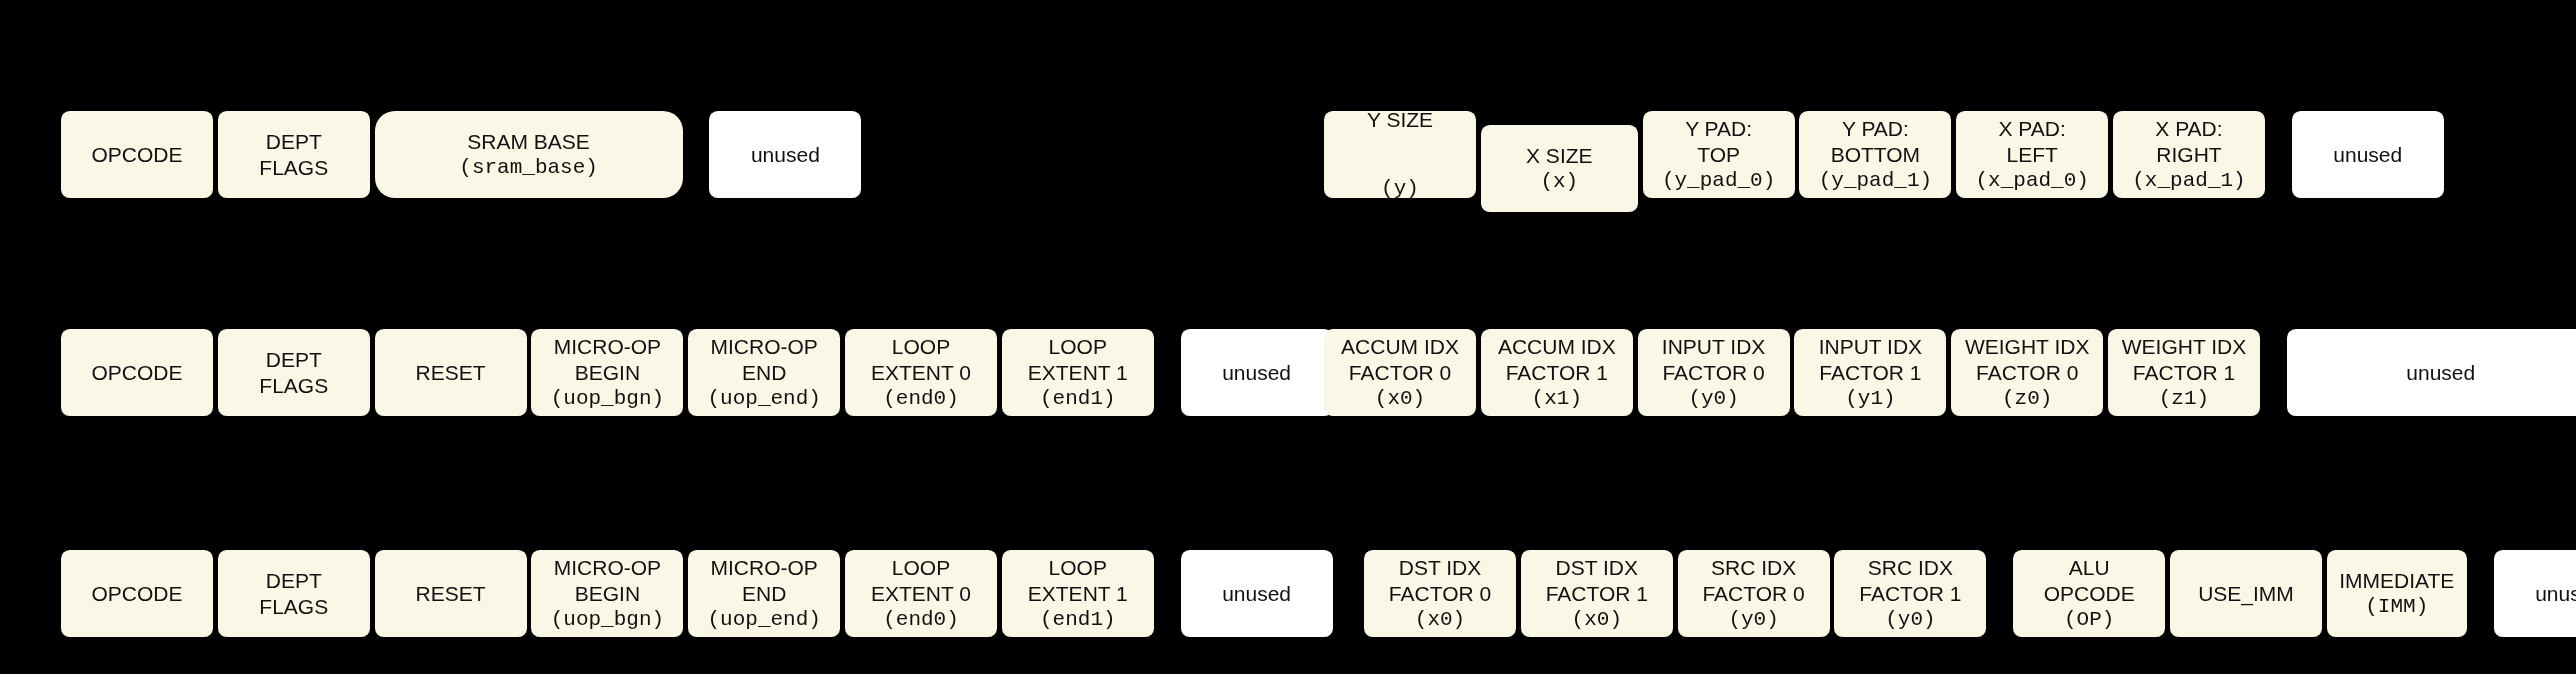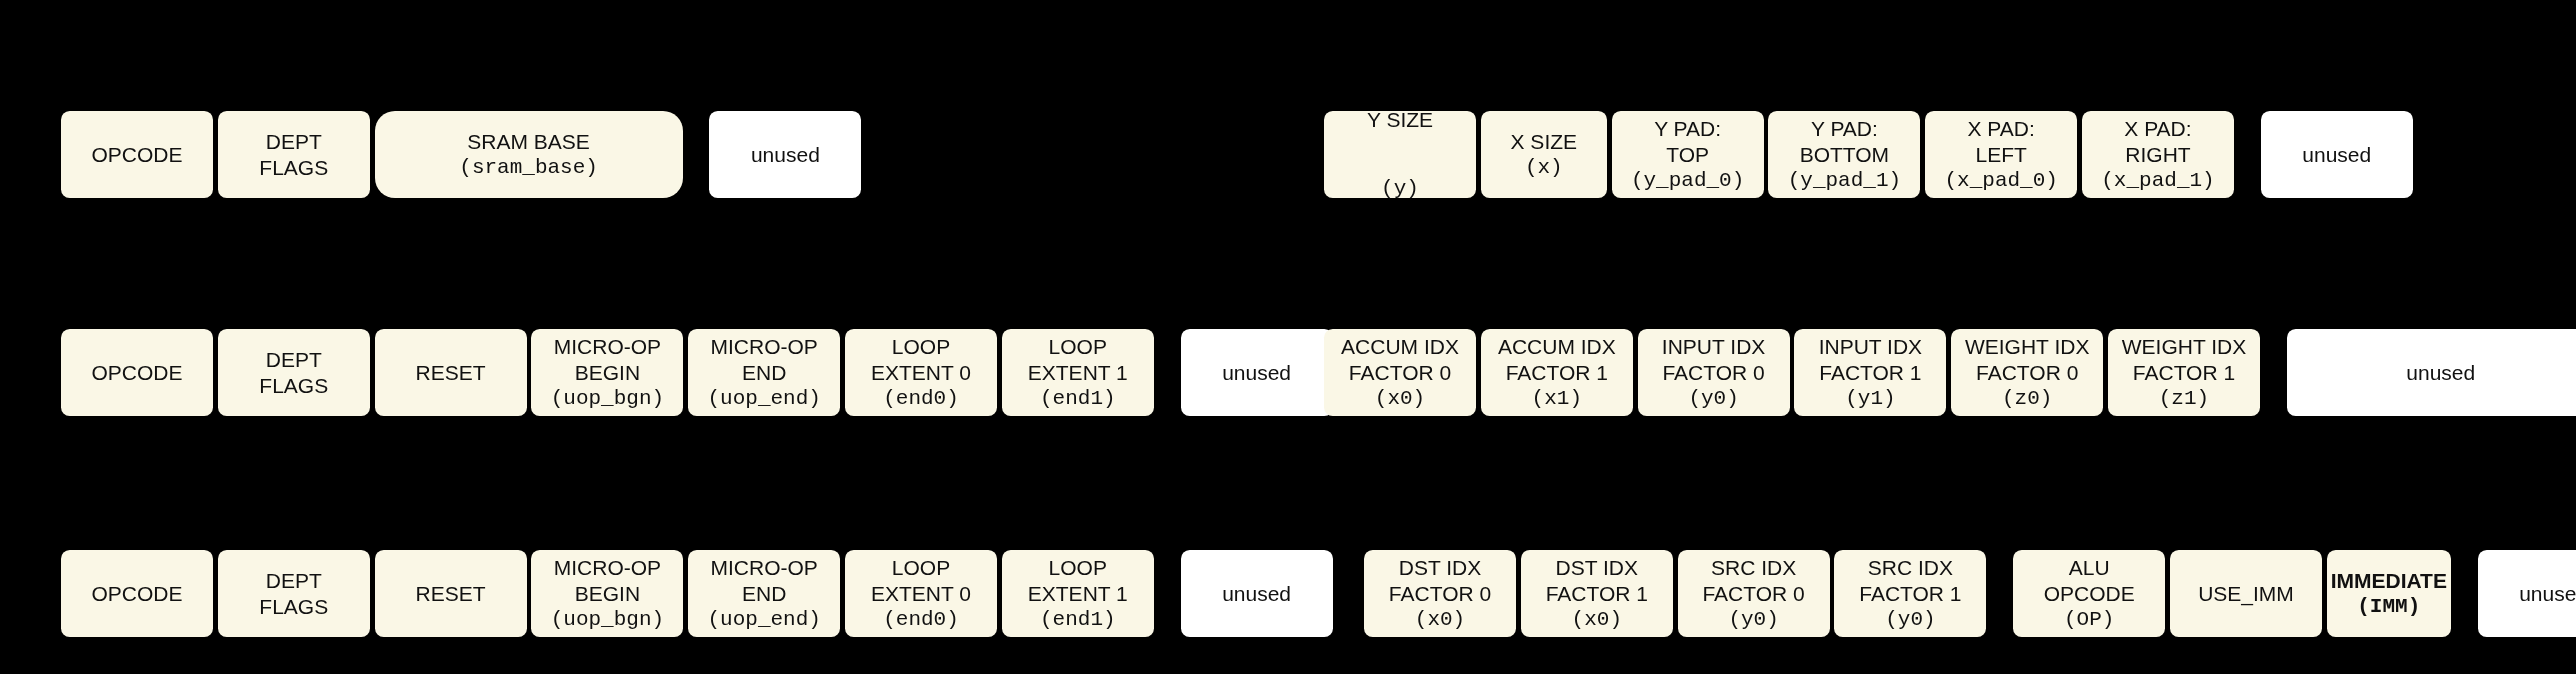--- a/index.html
+++ b/index.html
@@ -76,21 +76,21 @@
         </div>
         <div class="box unused" style="width: 152px;">
           <div class="lbl">unused</div>
         </div>
       </div>
     <div class="group" style="left:1324px">
         <div class="box" style="width: 152px; gap: 43px;">
           <div class="lbl">Y SIZE</div>
           <div class="sub">(y)</div>
         </div>
-        <div class="box" style="width: 126px;">
+        <div class="box" style="width: 157px; margin-top: 14px;">
           <div class="lbl">X SIZE</div>
           <div class="sub">(x)</div>
         </div>
         <div class="box" style="width: 152px;">
           <div class="lbl">Y PAD:
 TOP</div>
           <div class="sub">(y_pad_0)</div>
         </div>
         <div class="box" style="width: 152px;">
           <div class="lbl">Y PAD:
@@ -242,21 +242,21 @@
           <div class="sub">(y0)</div>
         </div>
         <div class="box" style="width: 152px; margin-left: 22px;">
           <div class="lbl">ALU
 OPCODE</div>
           <div class="sub">(OP)</div>
         </div>
         <div class="box" style="width: 152px;">
           <div class="lbl">USE_IMM</div>
         </div>
-        <div class="box" style="width: 124px; font-weight: bold;">
+        <div class="box" style="width: 140px;">
           <div class="lbl">IMMEDIATE</div>
           <div class="sub">(IMM)</div>
         </div>
         <div class="box unused" style="width: 152px;">
           <div class="lbl">unused</div>
         </div>
       </div>
   </div>
 </div>
 

